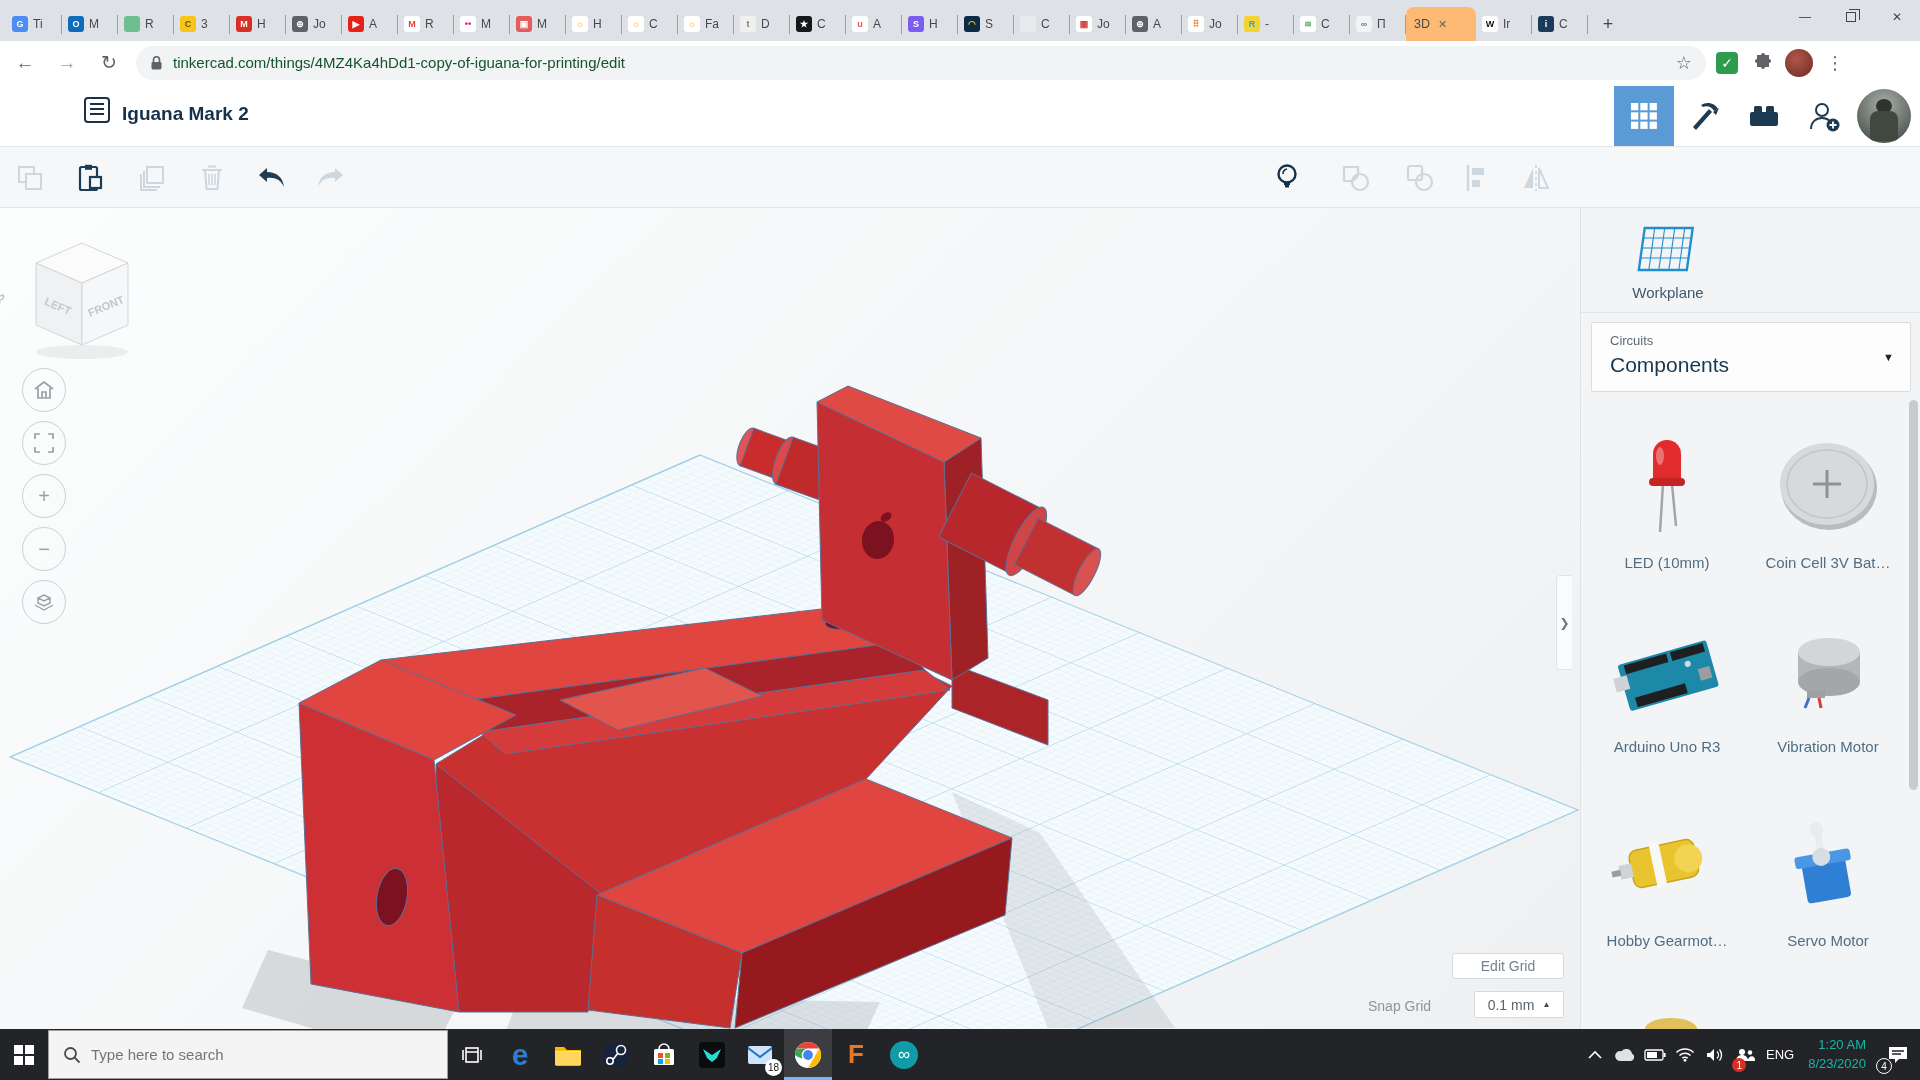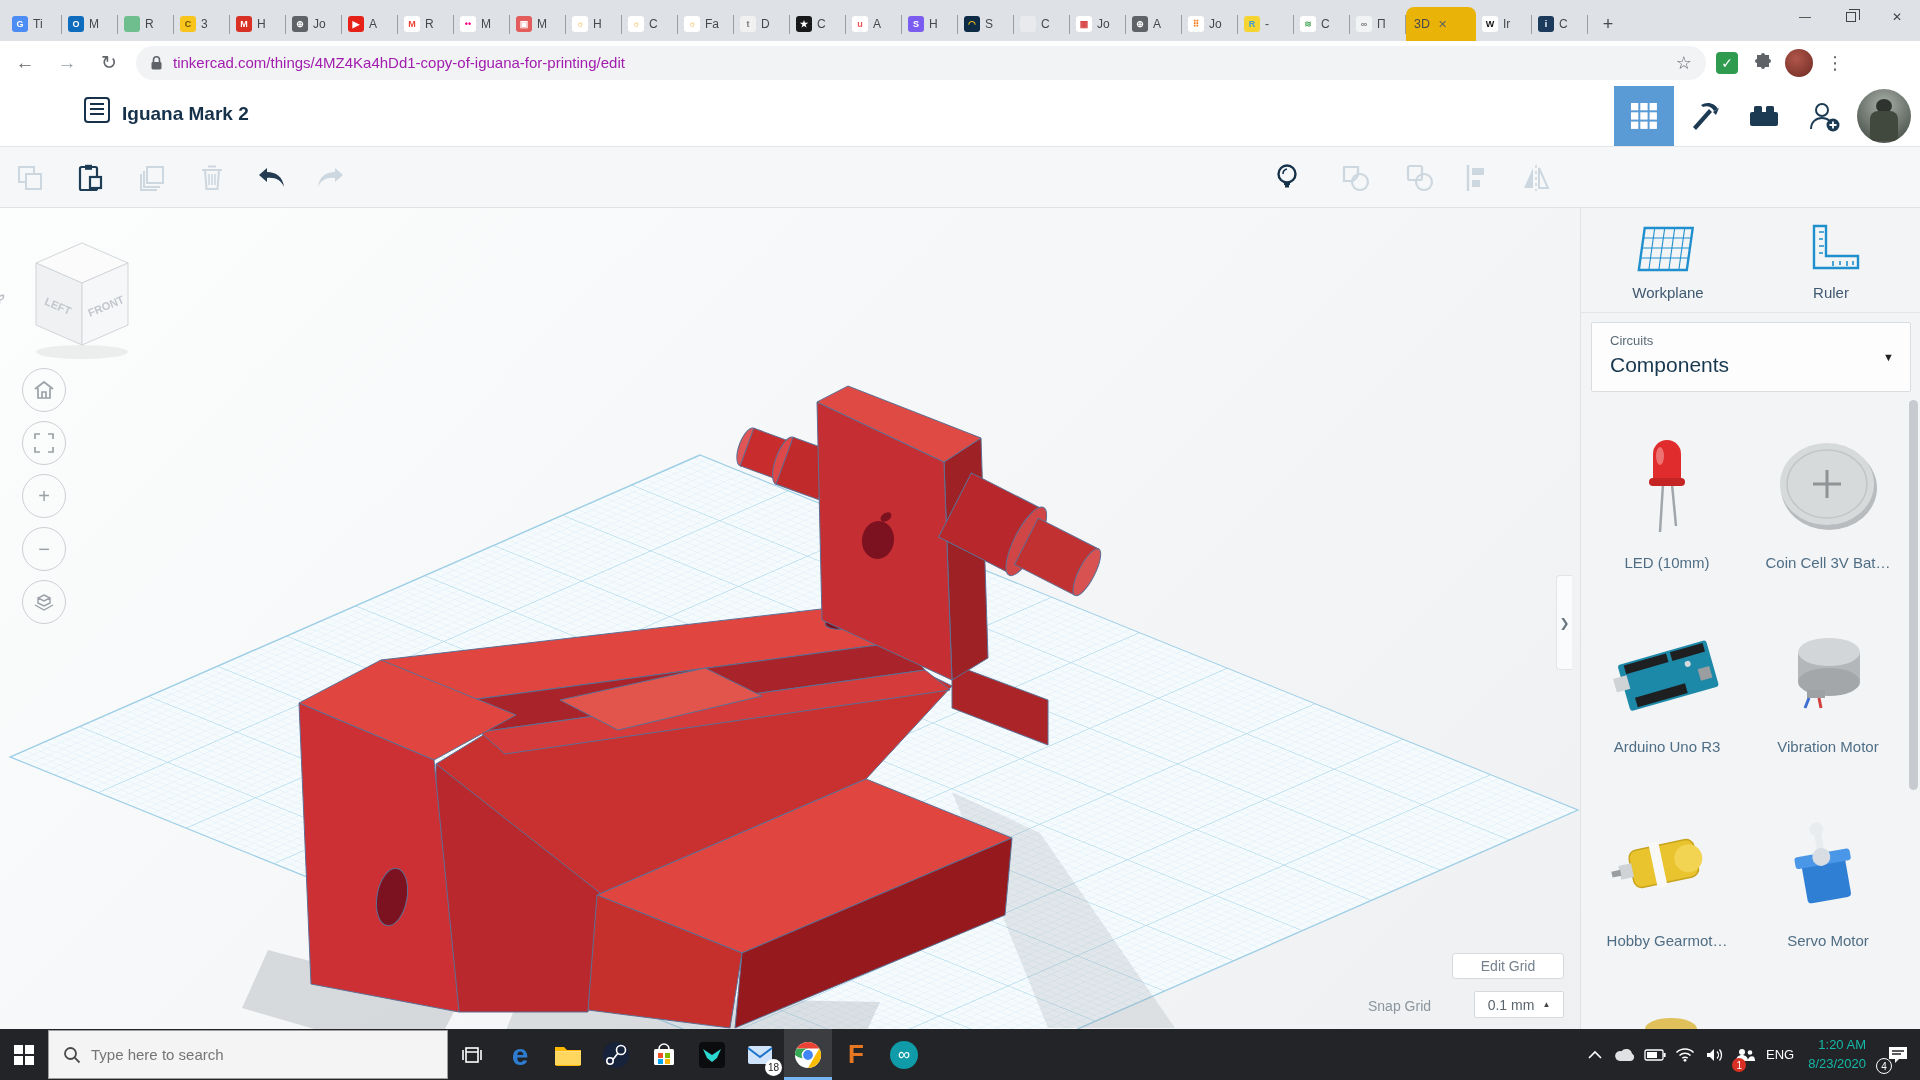--- a/index.html
+++ b/index.html
@@ -5,36 +5,36 @@
   * { margin:0; padding:0; box-sizing:border-box; }
   html,body { width:1920px; height:1080px; overflow:hidden; font-family:"Liberation Sans",sans-serif; }
   .abs { position:absolute; }
 
   
   #tabstrip { position:absolute; left:0; top:0; width:1920px; height:41px; background:#dee1e6; display:flex; align-items:flex-end; padding-left:6px; }
   .tab { position:relative; width:56px; height:34px; display:flex; align-items:center; padding:0 6px; cursor:pointer; }
   .tab::after { content:""; position:absolute; right:0; top:8px; height:19px; width:1px; background:#9b9fa4; }
   .tab .fav { width:16px; height:16px; border-radius:3px; flex:none; display:flex; align-items:center; justify-content:center; font-size:9px; font-weight:bold; line-height:1; }
   .tab .tlabel { font-size:12px; color:#45494d; margin-left:5px; white-space:nowrap; overflow:hidden; }
-  .tab.active { width:70px; background:#eab308; border-radius:8px 8px 0 0; height:34px; z-index:2; }
+  .tab.active { width:70px; background:#fdba74; border-radius:8px 8px 0 0; height:34px; z-index:2; }
   .tab.active::after { display:none; }
   .tab.active .tlabel { margin-left:2px; font-size:12.5px; }
   .tab .close { display:none; }
   .tab.active .close { display:block; margin-left:8px; font-size:11px; color:#5f6368; }
   #newtab-btn { width:28px; height:28px; margin:0 0 3px 6px; border-radius:50%; display:flex; align-items:center; justify-content:center; font-size:18px; color:#45494d; cursor:pointer; }
   #win-controls { position:absolute; right:0; top:0; height:34px; display:flex; }
   .winbtn { width:46px; height:34px; display:flex; align-items:center; justify-content:center; color:#444; font-size:12px; cursor:pointer; }
   .restore-glyph { width:10px; height:10px; border:1px solid #444; position:relative; }
   .restore-glyph::before { content:""; position:absolute; left:2px; top:-4px; width:10px; height:10px; border-top:1px solid #444; border-right:1px solid #444; }
 
   
   #addressbar { position:absolute; left:0; top:41px; width:1920px; height:43px; background:#ffffff; display:flex; align-items:center; }
   .nav-ico { width:34px; height:34px; display:flex; align-items:center; justify-content:center; color:#5f6368; font-size:19px; margin-left:8px; cursor:pointer; }
   #omnibox { height:34px; flex:none; width:1570px; margin-left:10px; background:#f1f3f4; border-radius:17px; display:flex; align-items:center; padding:0 14px; }
-  #url-text { font-size:15px; color:#a21caf; margin-left:10px; }
+  #url-text { font-size:15px; color:#14532d; margin-left:10px; }
   .ext-ico { width:30px; height:30px; display:flex; align-items:center; justify-content:center; margin-left:6px; cursor:pointer; color:#5f6368; }
 
   
   #tk-header { position:absolute; left:0; top:84px; width:1920px; height:63px; background:#ffffff; border-bottom:1px solid #e3e5e8; }
   #tk-logo { position:absolute; left:6px; top:3px; width:59px; height:59px; display:grid; grid-template-columns:repeat(3,19px); grid-template-rows:repeat(3,19px); gap:1px; cursor:pointer; }
   #tk-logo span { display:flex; align-items:center; justify-content:center; color:#fff; font-weight:bold; font-size:13px; }
   #tk-listbtn { position:absolute; left:84px; top:13px; width:26px; height:26px; border:2px solid #16314a; border-radius:4px; cursor:pointer; padding:4px 4px; }
   #tk-listbtn i { display:block; height:2px; background:#16314a; margin-bottom:3px; }
   #design-title { position:absolute; left:122px; top:19px; font-size:19px; font-weight:bold; color:#16314a; }
   .tkh-right { position:absolute; top:2px; height:60px; display:flex; align-items:center; }
@@ -517,27 +517,20 @@
 <div id="panel">
   <div class="pan-tool" style="left:22px;top:14px;">
     <svg width="62" height="52" viewBox="0 0 62 52">
       <g transform="translate(6,4) skewX(-8)">
         <rect x="2" y="2" width="48" height="42" fill="none" stroke="#1f8fce" stroke-width="2.4"></rect>
         <path d="M2 12 h48 M2 22 h48 M2 32 h48 M12 2 v42 M22 2 v42 M32 2 v42 M42 2 v42" stroke="#1f8fce" stroke-width="1.1"></path>
       </g>
     </svg>
     <div class="plabel">Workplane</div>
   </div>
-  <div class="pan-tool" style="left:185px;top:14px;">
-    <svg width="62" height="52" viewBox="0 0 62 52">
-      <path d="M14 4 L26 4 L26 34 L58 34 L58 46 L14 46 Z" fill="none" stroke="#1f8fce" stroke-width="2.4"></path>
-      <path d="M19 10 h5 M19 17 h4 M19 24 h5 M19 31 h4 M33 39 v5 M40 39 v4 M47 39 v5 M53 39 v4" stroke="#1f8fce" stroke-width="1.6"></path>
-    </svg>
-    <div class="plabel">Ruler</div>
-  </div>
   <div id="pan-divider"></div>
 
   <div id="cat-box">
     <div class="cat-small">Circuits</div>
     <div class="cat-big">Components</div>
     <div class="caret">▼</div>
   </div>
 
   <div class="comp" style="left:11px;top:218px;">
     <svg width="90" height="120" viewBox="0 0 90 120">

